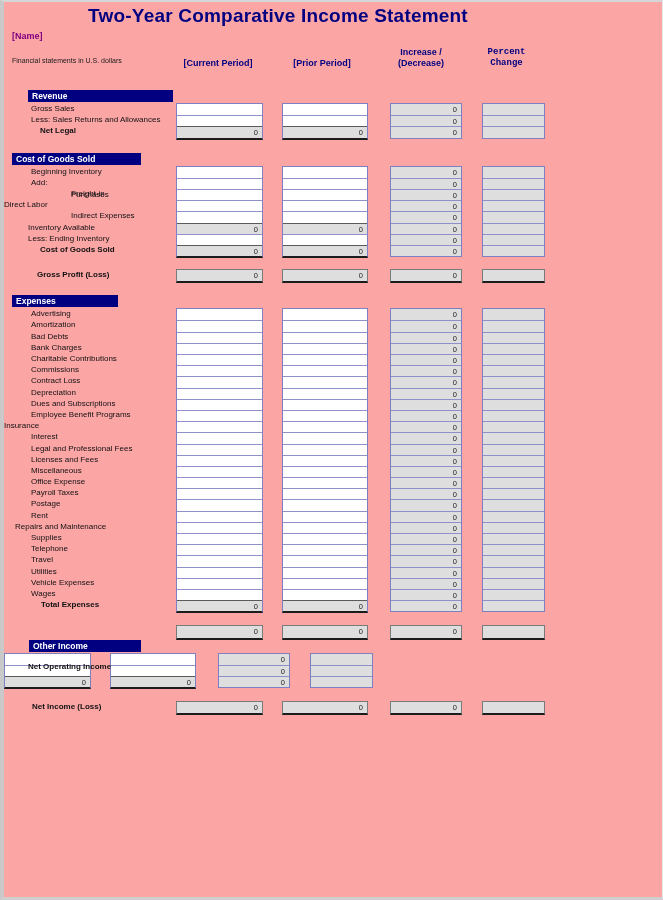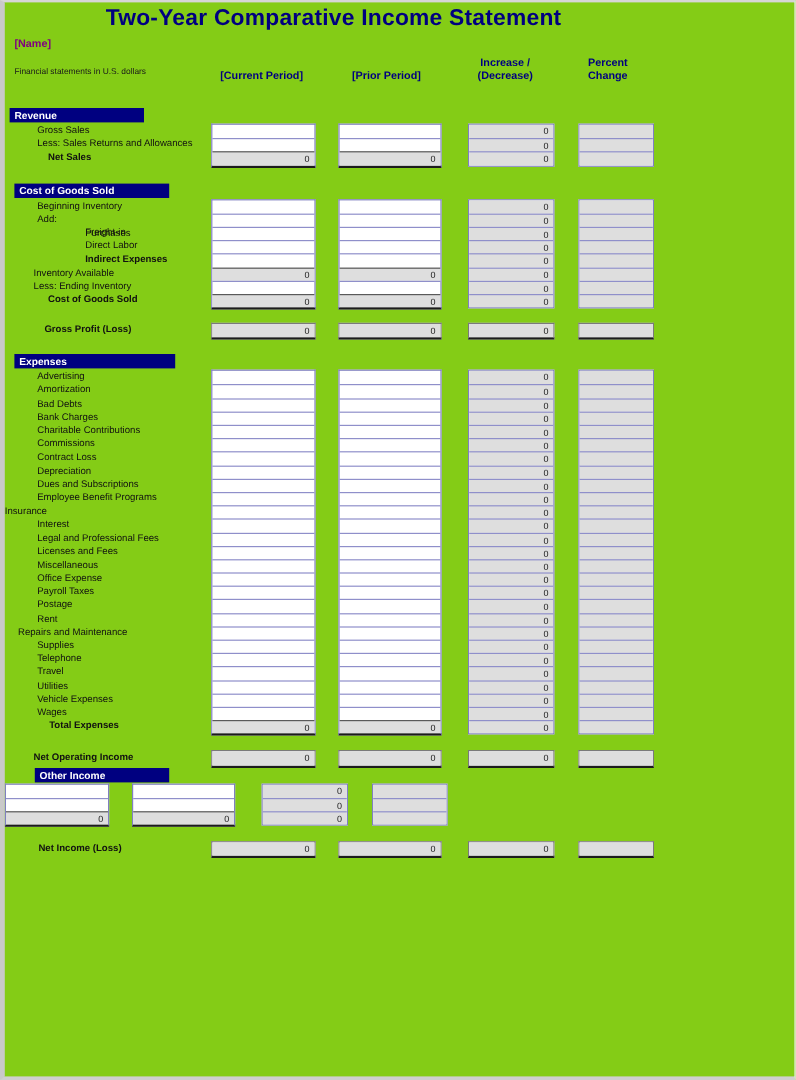--- a/index.html
+++ b/index.html
@@ -1,33 +1,33 @@
 <!DOCTYPE html>
 <html><head>
 <meta charset="utf-8">
 <style>
   html,body{margin:0;padding:0;background:#fff;}
   .page{
-    position:relative;width:663px;height:900px;background:#84cc16;
+    position:relative;width:663px;height:900px;background:#fca5a5;
     font-family:"Liberation Sans", sans-serif;overflow:hidden;
     border-left:4px solid #c9c9c9;border-top:2px solid #d6d6d6;
     border-bottom:3px solid #cfcfcf;border-right:1px solid #e9e9e9;
     box-sizing:border-box;
   }
   .title{
     position:absolute;top:3px;left:0;width:548px;text-align:center;
     font-size:19px;font-weight:bold;color:#000080;letter-spacing:.2px;white-space:nowrap;
   }
   .namefield{position:absolute;top:29px;left:8px;font-size:9px;font-weight:bold;color:#800080;}
   .subtitle{position:absolute;top:55px;left:8px;font-size:7px;color:#1a1a1a;}
   .colhead{position:absolute;text-align:center;font-size:9px;font-weight:bold;color:#000080;line-height:11px;white-space:nowrap;}
   #h-current{left:168px;width:92px;top:56px;}
   #h-prior{left:272px;width:92px;top:56px;}
   #h-incdec{left:378px;width:78px;top:45px;}
-  #h-pct{left:468px;width:69px;top:45px;}
+  #h-pct{left:468px;width:69px;top:45px;font-family:Liberation Mono, monospace;}
   #sections{position:absolute;top:88px;left:0;right:0;}
   .section{}
   .secheader{
     height:12px;line-height:12px;background:#000080;color:#ffffff;
     font-size:8.5px;font-weight:bold;padding-left:4px;box-sizing:border-box;
     margin-bottom:1px;
   }
   .rowswrap{display:flex;align-items:flex-start;}
   .labelcol{width:172px;flex:0 0 172px;}
   .labelrow{height:11.2px;line-height:11.4px;font-size:8px;white-space:nowrap;position:relative;color:#111;}
@@ -59,26 +59,26 @@
     <div>Increase /</div>
     <div>(Decrease)</div>
   </div>
   <div class="colhead" id="h-pct">
     <div>Percent</div>
     <div>Change</div>
   </div>
 
   <div id="sections">
       <div class="section-block section" style="margin-top: 0px;">
-        <div class="secheader" style="margin-left: 4px; width: 112px;">Revenue</div>
+        <div class="secheader" style="margin-left: 24px; width: 145px;">Revenue</div>
         <div class="rowswrap">
           <div class="labelcol">
             <div class="labelrow"><span class="ltext" style="padding-left: 27px;">Gross Sales</span></div>
             <div class="labelrow"><span class="ltext" style="padding-left: 27px;">Less: Sales Returns and Allowances</span></div>
-            <div class="labelrow b"><span class="ltext" style="padding-left: 36px;">Net Sales</span></div>
+            <div class="labelrow b"><span class="ltext" style="padding-left: 36px;">Net Legal</span></div>
           </div>
           <div class="vbox darkbot" style="width: 85px; margin-left: 0px;">
             <div class="cell"></div>
             <div class="cell sep"></div>
             <div class="cell gray sep darktop">0</div>
           </div>
           <div class="vbox darkbot" style="width: 84px; margin-left: 19px;">
             <div class="cell"></div>
             <div class="cell sep"></div>
             <div class="cell gray sep darktop">0</div>
@@ -95,22 +95,22 @@
           </div>
         </div>
       </div>
       <div class="section-block section" style="margin-top: 13px;">
         <div class="secheader" style="margin-left: 8px; width: 129px;">Cost of Goods Sold</div>
         <div class="rowswrap">
           <div class="labelcol">
             <div class="labelrow"><span class="ltext" style="padding-left: 27px;">Beginning Inventory</span></div>
             <div class="labelrow"><span class="prefix" style="left: 27px;">Add:</span><span class="ltext" style="padding-left: 67px; margin-top: 12px;">Purchases</span></div>
             <div class="labelrow"><span class="ltext" style="padding-left: 67px;">Freight-in</span></div>
-            <div class="labelrow"><span class="ltext" style="padding-left: 67px;">Direct Labor</span></div>
-            <div class="labelrow"><span class="ltext" style="padding-left: 67px; font-weight: bold;">Indirect Expenses</span></div>
+            <div class="labelrow"><span class="ltext" style="">Direct Labor</span></div>
+            <div class="labelrow"><span class="ltext" style="padding-left: 67px;">Indirect Expenses</span></div>
             <div class="labelrow"><span class="ltext" style="padding-left: 24px;">Inventory Available</span></div>
             <div class="labelrow"><span class="ltext" style="padding-left: 24px;">Less: Ending Inventory</span></div>
             <div class="labelrow b"><span class="ltext" style="padding-left: 36px;">Cost of Goods Sold</span></div>
           </div>
           <div class="vbox darkbot" style="width: 85px; margin-left: 0px;">
             <div class="cell"></div>
             <div class="cell sep"></div>
             <div class="cell sep"></div>
             <div class="cell sep"></div>
             <div class="cell sep"></div>
@@ -163,21 +163,21 @@
           </div>
           <div class="vbox stand" style="width: 70px; margin-left: 22px;">
             <div class="cell gray">0</div>
           </div>
           <div class="vbox stand" style="width: 61px; margin-left: 20px;">
             <div class="cell gray"></div>
           </div>
         </div>
       </div>
       <div class="section-block section" style="margin-top: 12px;">
-        <div class="secheader" style="margin-left: 8px; width: 134px;">Expenses</div>
+        <div class="secheader" style="margin-left: 8px; width: 106px;">Expenses</div>
         <div class="rowswrap">
           <div class="labelcol">
             <div class="labelrow"><span class="ltext" style="padding-left: 27px;">Advertising</span></div>
             <div class="labelrow"><span class="ltext" style="padding-left: 27px;">Amortization</span></div>
             <div class="labelrow"><span class="ltext" style="padding-left: 27px;">Bad Debts</span></div>
             <div class="labelrow"><span class="ltext" style="padding-left: 27px;">Bank Charges</span></div>
             <div class="labelrow"><span class="ltext" style="padding-left: 27px;">Charitable Contributions</span></div>
             <div class="labelrow"><span class="ltext" style="padding-left: 27px;">Commissions</span></div>
             <div class="labelrow"><span class="ltext" style="padding-left: 27px;">Contract Loss</span></div>
             <div class="labelrow"><span class="ltext" style="padding-left: 27px;">Depreciation</span></div>
@@ -315,21 +315,21 @@
             <div class="cell gray sep"></div>
             <div class="cell gray sep"></div>
             <div class="cell gray sep"></div>
             <div class="cell gray sep"></div>
           </div>
         </div>
       </div>
       <div class="section-block section" style="margin-top: 12px;">
         <div class="rowswrap">
           <div class="labelcol">
-            <div class="labelrow b"><span class="ltext" style="padding-left: 24px;">Net Operating Income</span></div>
+            <div class="labelrow b"><span class="ltext" style="padding-left: 24px; margin-top: 36px;">Net Operating Income</span></div>
           </div>
           <div class="vbox stand" style="width: 85px; margin-left: 0px;">
             <div class="cell gray">0</div>
           </div>
           <div class="vbox stand" style="width: 84px; margin-left: 19px;">
             <div class="cell gray">0</div>
           </div>
           <div class="vbox stand" style="width: 70px; margin-left: 22px;">
             <div class="cell gray">0</div>
           </div>

